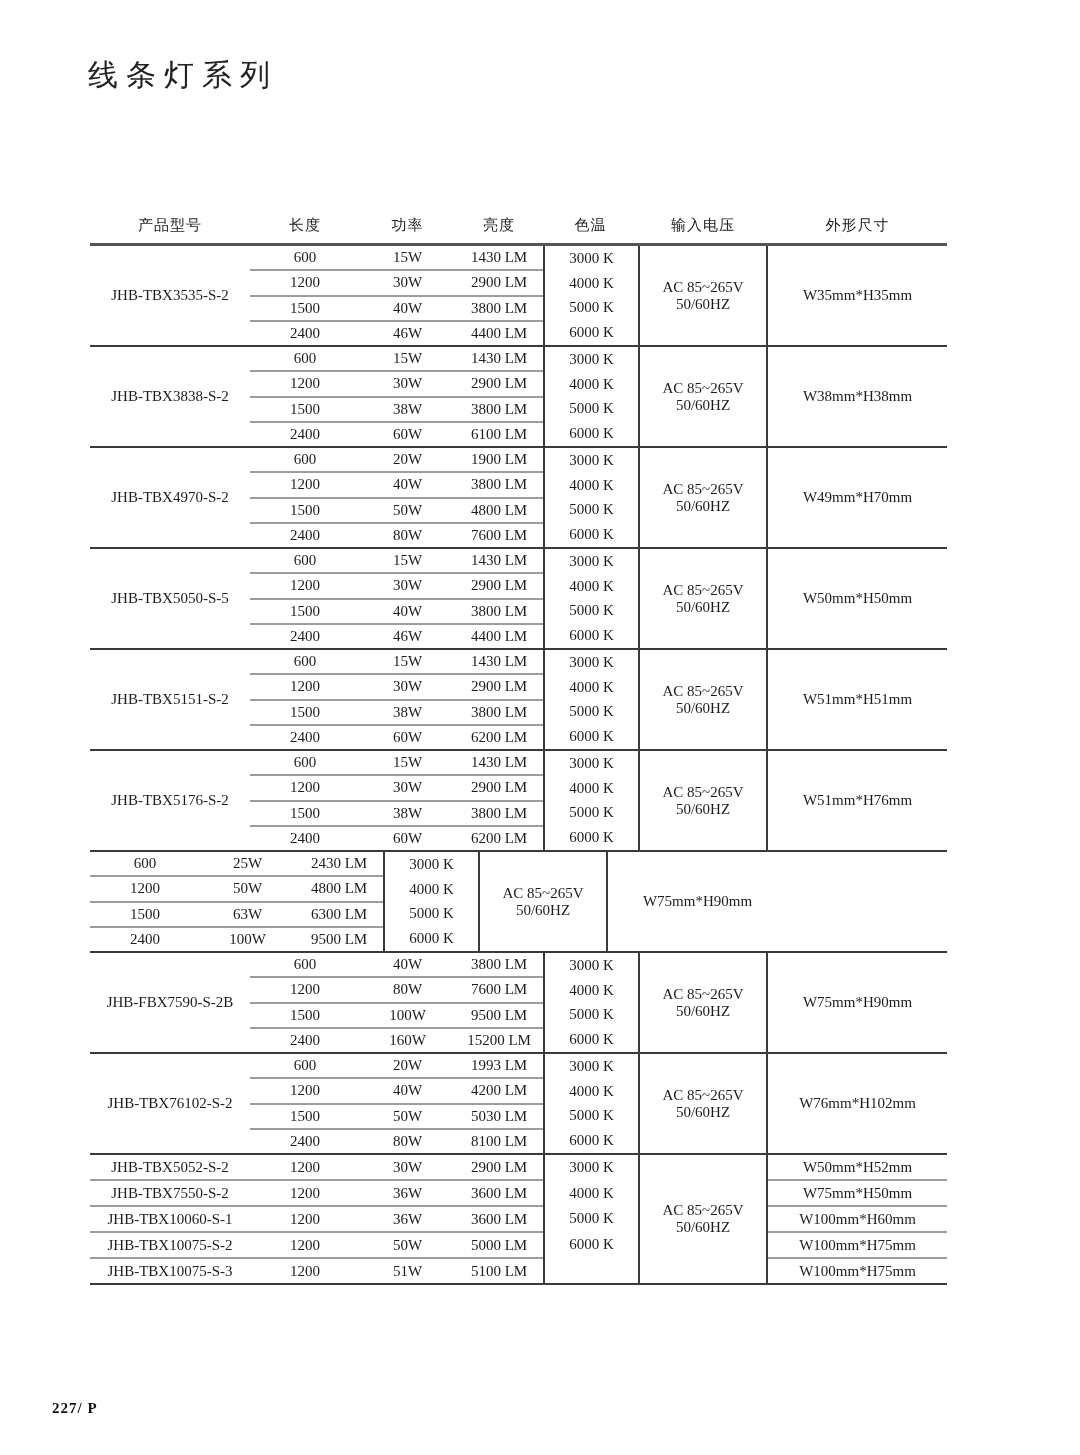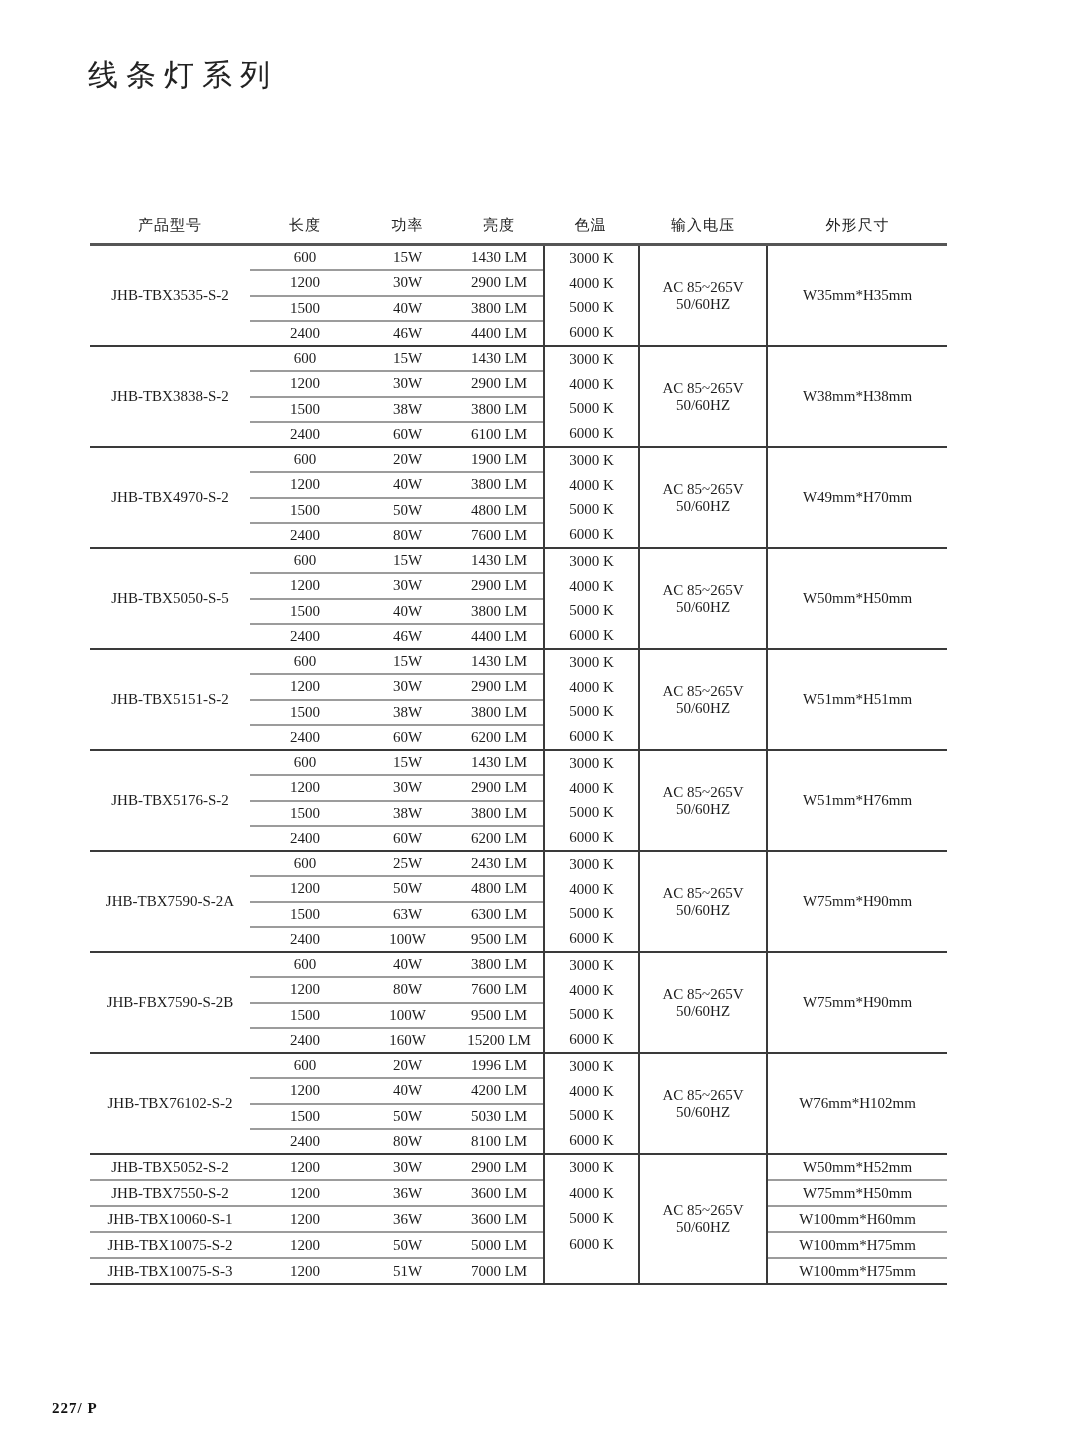--- a/index.html
+++ b/index.html
@@ -318,23 +318,20 @@
     <div class="col-volt w-volt">
       <div>AC 85~265V</div>
       <div>50/60HZ</div>
     </div>
     <div class="col-size w-size">
       <span>W51mm*H76mm</span>
     </div>
   </div>
 
   <div class="block">
-    <div class="col-model w-model">
-      <span>JHB-TBX7590-S-2A</span>
-    </div>
     <div class="col-sub">
       <div class="sub-row">
         <div class="cell w-len">600</div>
         <div class="cell w-pow">25W</div>
         <div class="cell w-lum">2430 LM</div>
       </div>
       <div class="sub-row">
         <div class="cell w-len">1200</div>
         <div class="cell w-pow">50W</div>
         <div class="cell w-lum">4800 LM</div>
@@ -407,21 +404,21 @@
   </div>
 
   <div class="block">
     <div class="col-model w-model">
       <span>JHB-TBX76102-S-2</span>
     </div>
     <div class="col-sub">
       <div class="sub-row">
         <div class="cell w-len">600</div>
         <div class="cell w-pow">20W</div>
-        <div class="cell w-lum">1996 LM</div>
+        <div class="cell w-lum">1993 LM</div>
       </div>
       <div class="sub-row">
         <div class="cell w-len">1200</div>
         <div class="cell w-pow">40W</div>
         <div class="cell w-lum">4200 LM</div>
       </div>
       <div class="sub-row">
         <div class="cell w-len">1500</div>
         <div class="cell w-pow">50W</div>
         <div class="cell w-lum">5030 LM</div>
@@ -475,21 +472,21 @@
     <div class="cell w-model">JHB-TBX10075-S-2</div>
     <div class="cell w-len">1200</div>
     <div class="cell w-pow">50W</div>
     <div class="cell w-lum">5000 LM</div>
   </div>
 
   <div class="single-row">
     <div class="cell w-model">JHB-TBX10075-S-3</div>
     <div class="cell w-len">1200</div>
     <div class="cell w-pow">51W</div>
-    <div class="cell w-lum">7000 LM</div>
+    <div class="cell w-lum">5100 LM</div>
   </div>
 </div>
       <div class="col-temp w-temp" id="singles-temp">
           <div class="cell">3000 K</div>
           <div class="cell">4000 K</div>
           <div class="cell">5000 K</div>
           <div class="cell">6000 K</div>
           <div class="cell"></div>
         </div>
       <div class="col-volt w-volt">

